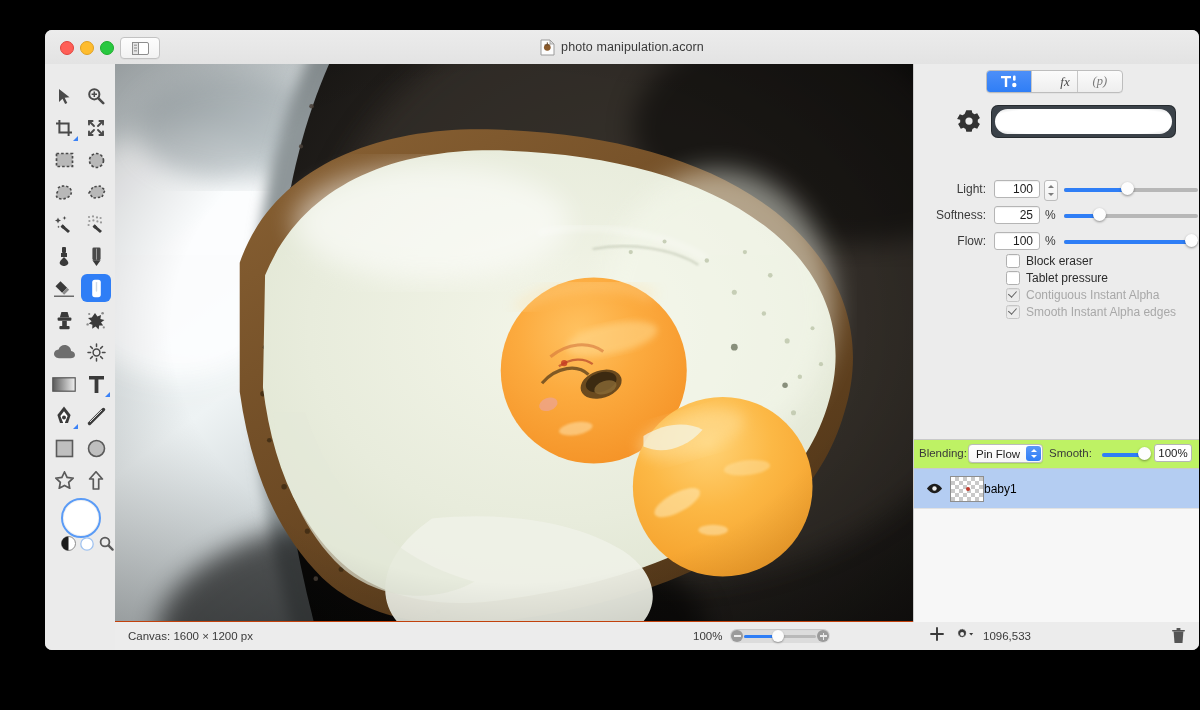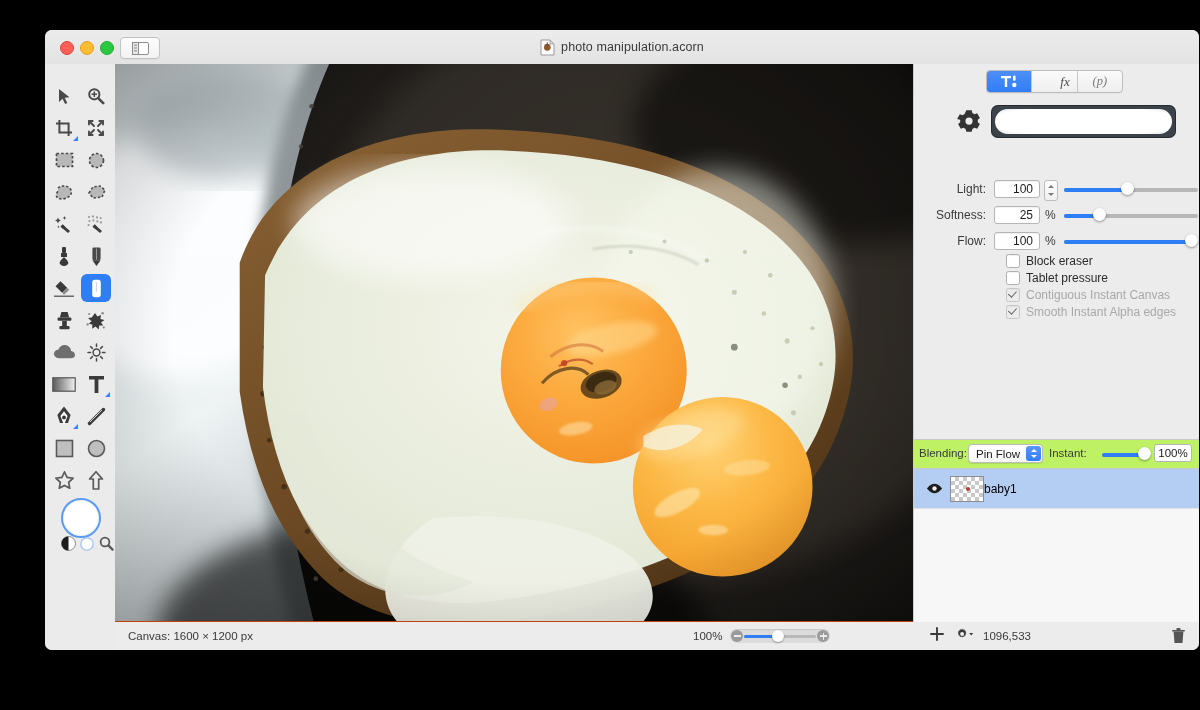--- a/index.html
+++ b/index.html
@@ -737,35 +737,35 @@
     <div class="chk-row" style="top:188px">
       <span class="chk"></span>
       <span class="chk-lbl">Block eraser</span>
     </div>
     <div class="chk-row" style="top:205px">
       <span class="chk"></span>
       <span class="chk-lbl">Tablet pressure</span>
     </div>
     <div class="chk-row" style="top:222px">
       <span class="chk on dis"></span>
-      <span class="chk-lbl dis">Contiguous Instant Canvas</span>
+      <span class="chk-lbl dis">Contiguous Instant Alpha</span>
     </div>
     <div class="chk-row" style="top:239px">
       <span class="chk on dis"></span>
       <span class="chk-lbl dis">Smooth Instant Alpha edges</span>
     </div>
 
     <div id="layers-div"></div>
     <div id="layer-toolbar">
       <span id="blend-lbl">Blending:</span>
       <div id="blend-popup">
         <span>Pin Flow</span>
         <span class="arrowbox2"></span>
       </div>
-      <span id="op-lbl">Instant:</span>
+      <span id="op-lbl">Smooth:</span>
       <div id="op-slider" class="slider">
         <div class="sl-track"></div>
         <div class="sl-fill" style="width:43px;"></div>
         <div class="sl-knob" style="left:36px;"></div>
       </div>
       <div id="op-field">
         <span>100%</span>
       </div>
     </div>
 

